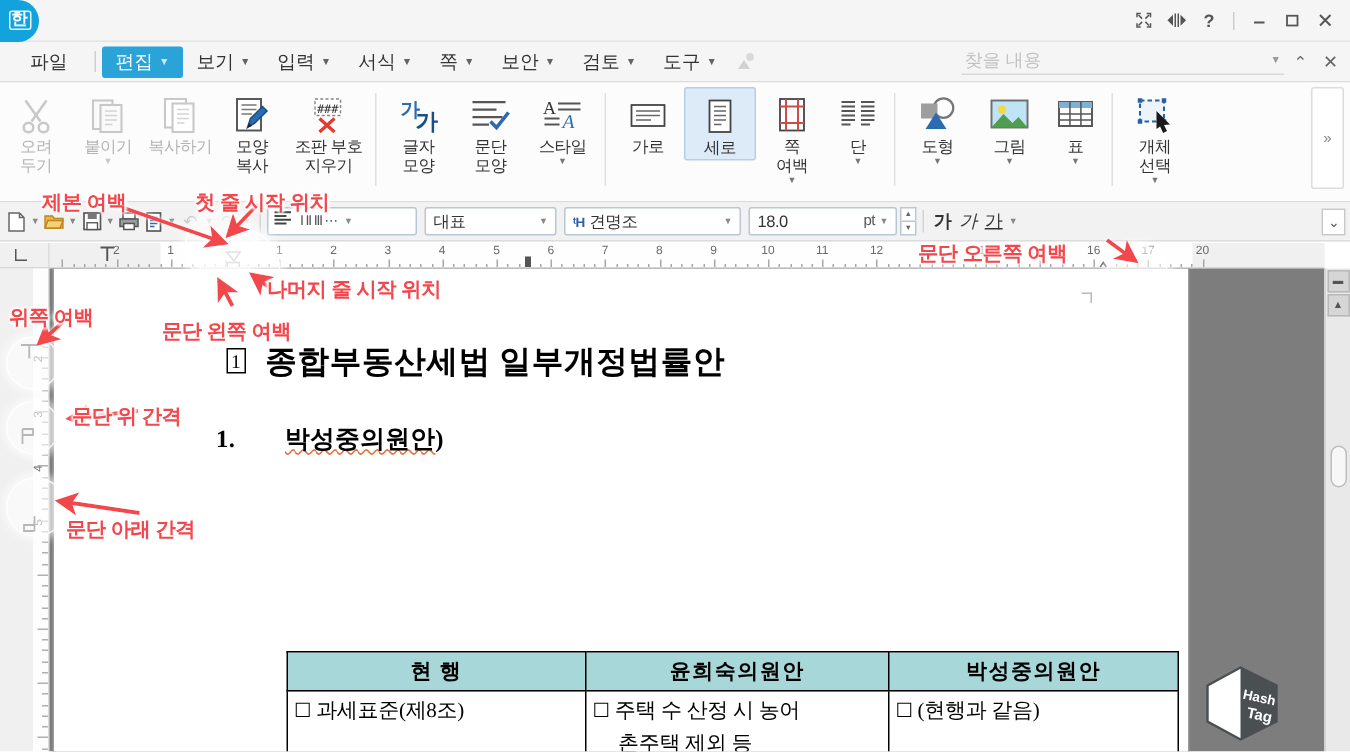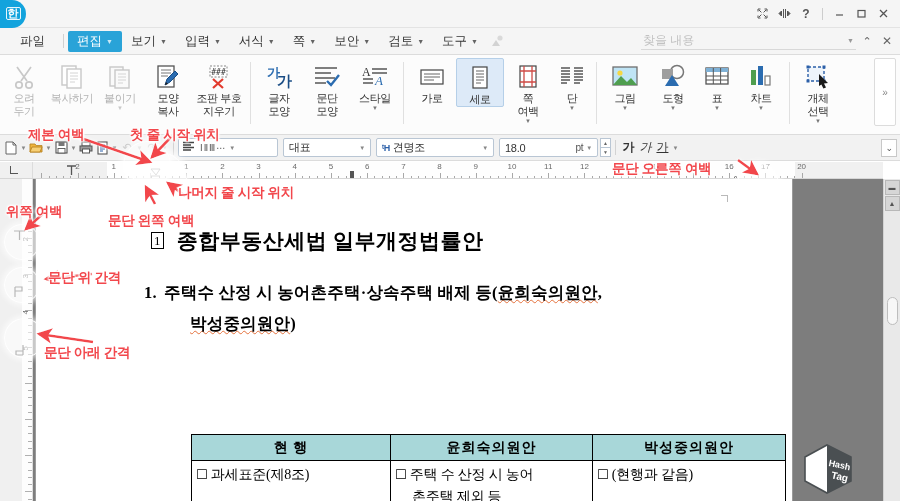--- a/index.html
+++ b/index.html
@@ -313,46 +313,46 @@
           <path d="M5 3l10 14M19 3L9 17"></path>
               <circle cx="7" cy="21" r="3.2"></circle>
               <circle cx="17" cy="21" r="3.2"></circle>
             </g>
           </svg>
       </div>
       <div class="rlb dim">오려<br>두기</div>
     </div>
     <div class="ritem">
       <div class="ric">
+        <svg width="24" height="26" viewBox="0 0 24 26">
+            <g fill="#fafafa" stroke="#c8c8c8" stroke-width="1.4">
+          <rect x="2" y="3" width="13" height="19"></rect>
+              <rect x="7" y="6" width="14" height="18"></rect>
+            </g>
+          <g stroke="#d4d4d4" stroke-width="1">
+              <path d="M10 10h8M10 13h8M10 16h8M10 19h5"></path>
+            </g>
+          </svg>
+      </div>
+      <div class="rlb dim">붙이기</div>
+      <div class="rcaret" style="color:#c8c8c8">▼</div>
+    </div>
+    <div class="ritem">
+      <div class="ric">
         <svg width="26" height="26" viewBox="0 0 26 26">
             <g fill="#fff" stroke="#c8c8c8" stroke-width="1.4">
           <rect x="3" y="2" width="14" height="19"></rect>
               <rect x="8" y="5" width="14" height="19"></rect>
             </g>
           <g stroke="#d4d4d4" stroke-width="1">
               <path d="M11 9h8M11 12h8M11 15h8M11 18h5"></path>
             </g>
           </svg>
       </div>
       <div class="rlb dim">복사하기</div>
-    </div>
-    <div class="ritem">
-      <div class="ric">
-        <svg width="24" height="26" viewBox="0 0 24 26">
-            <g fill="#fafafa" stroke="#c8c8c8" stroke-width="1.4">
-          <rect x="2" y="3" width="13" height="19"></rect>
-              <rect x="7" y="6" width="14" height="18"></rect>
-            </g>
-          <g stroke="#d4d4d4" stroke-width="1">
-              <path d="M10 10h8M10 13h8M10 16h8M10 19h5"></path>
-            </g>
-          </svg>
-      </div>
-      <div class="rlb dim">붙이기</div>
-      <div class="rcaret" style="color:#c8c8c8">▼</div>
     </div>
     <div class="ritem">
       <div class="ric">
         <svg width="26" height="26" viewBox="0 0 26 26">
           <rect x="3" y="2" width="16" height="21" fill="#fff" stroke="#555" stroke-width="1.3"></rect>
           <g stroke="#777" stroke-width="1">
               <path d="M6 6h10M6 9h10M6 12h7"></path>
             </g>
           <path d="M10 21l2-6 8-8 3 3-8 8z" fill="#2b6cb0" stroke="#1a4d85" stroke-width="1"></path>
           <path d="M10 21l3-1-2-2z" fill="#222"></path>
@@ -461,61 +461,50 @@
       <div class="rcaret">▼</div>
     </div>
   </div>
 
   <div class="rsep"></div>
 
   <div class="rgroup">
     <div class="ritem">
       <div class="ric">
         <svg width="28" height="26" viewBox="0 0 28 26">
+          <circle cx="18" cy="8" r="6.5" fill="none" stroke="#777" stroke-width="1.5"></circle>
+          <rect x="3" y="5" width="11" height="10" fill="#9e9e9e"></rect>
+          <path d="M6 22l7-11 7 11z" fill="#2b6cb0"></path>
+          </svg>
+      </div>
+      <div class="rlb">도형</div>
+      <div class="rcaret">▼</div>
+    </div>
+    <div class="ritem">
+      <div class="ric">
+        <svg width="28" height="26" viewBox="0 0 28 26">
           <rect x="2" y="3" width="24" height="18" fill="#bfe4f5" stroke="#6f6f6f" stroke-width="1.3"></rect>
           <circle cx="9" cy="9" r="2.6" fill="#f5d742"></circle>
           <path d="M2 21l8-9 6 6 4-4 6 7z" fill="#4f9e4f"></path>
           </svg>
       </div>
       <div class="rlb">그림</div>
-      <div class="rcaret">▼</div>
-    </div>
-    <div class="ritem">
-      <div class="ric">
-        <svg width="28" height="26" viewBox="0 0 28 26">
-          <circle cx="18" cy="8" r="6.5" fill="none" stroke="#777" stroke-width="1.5"></circle>
-          <rect x="3" y="5" width="11" height="10" fill="#9e9e9e"></rect>
-          <path d="M6 22l7-11 7 11z" fill="#2b6cb0"></path>
-          </svg>
-      </div>
-      <div class="rlb">도형</div>
       <div class="rcaret">▼</div>
     </div>
     <div class="ritem w40">
       <div class="ric">
         <svg width="26" height="26" viewBox="0 0 26 26">
           <rect x="2" y="4" width="22" height="16" fill="#fff" stroke="#555" stroke-width="1.3"></rect>
           <rect x="2" y="4" width="22" height="4" fill="#7fb1d6"></rect>
           <g stroke="#555" stroke-width="1">
               <path d="M2 12h22M2 16h22M9.3 4v16M16.6 4v16"></path>
             </g>
           </svg>
       </div>
       <div class="rlb">표</div>
-      <div class="rcaret">▼</div>
-    </div>
-    <div class="ritem">
-      <div class="ric">
-        <svg width="26" height="26" viewBox="0 0 26 26">
-          <rect x="3" y="6" width="5" height="15" fill="#4f9e4f"></rect>
-          <rect x="10" y="2" width="5" height="19" fill="#2b6cb0"></rect>
-          <rect x="17" y="12" width="5" height="9" fill="#fff" stroke="#777" stroke-width="1.2"></rect>
-          </svg>
-      </div>
-      <div class="rlb">차트</div>
       <div class="rcaret">▼</div>
     </div>
   </div>
 
   <div class="rsep"></div>
 
   <div class="rgroup">
     <div class="ritem">
       <div class="ric">
         <svg width="28" height="26" viewBox="0 0 28 26">
@@ -865,21 +854,20 @@
       <div class="pmark tl"></div>
       <div class="pmark tr"></div>
 
       <div class="doc-h1">
         <span class="boxnum">1</span>
         <span>종합부동산세법  일부개정법률안</span>
       </div>
 
       <div class="doc-p1">
         <span class="num">1.</span>
-        <span><span>주택수  산정  시  농어촌주택·상속주택  배제  등(</span><u class="red">윤희숙의원안</u><span>,</span></span>
         <span class="l2"><u class="red">박성중의원안</u><span>)</span></span>
       </div>
 
       <table class="doctable">
         <thead>
           <tr>
             <th style="width:33.5%">현     행</th>
             <th style="width:34%">윤희숙의원안</th>
             <th style="width:32.5%">박성중의원안</th>
           </tr>

